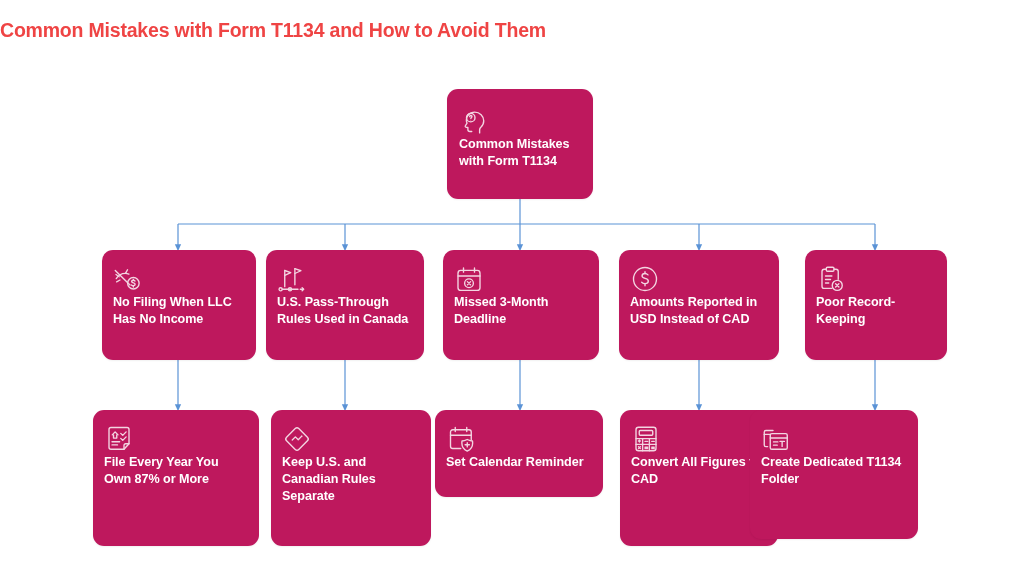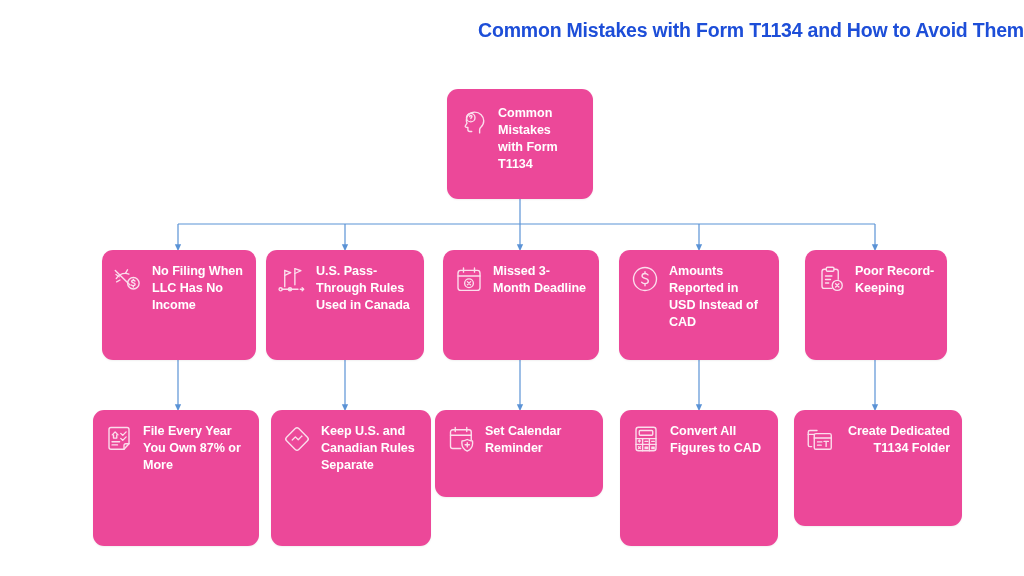--- a/index.html
+++ b/index.html
@@ -18,43 +18,44 @@
     position: relative;
     width: 1024px;
     height: 576px;
     background: #ffffff;
   }
   #title {
     position: absolute;
     left: 0;
     top: 19px;
     width: 1024px;
-    text-align: right;
+    text-align: left;
     font-size: 19.5px;
     font-weight: bold;
-    color: #1d4ed8;
+    color: #ef4444;
     letter-spacing: -0.2px;
   }
   #connectors {
     position: absolute;
     left: 0;
     top: 0;
     width: 1024px;
     height: 576px;
     pointer-events: none;
   }
   .node {
     position: absolute;
-    background: #ec4899;
+    background: #be185d;
     border-radius: 11px;
     box-sizing: border-box;
     display: flex;
     align-items: flex-start;
     padding: 13px 12px 13px 11px;
     box-shadow: 0 1px 2px rgba(0,0,0,0.06);
+    flex-direction: column;
   }
   .node .icon {
     flex: 0 0 auto;
     width: 30px;
     height: 30px;
     margin-right: 9px;
     margin-top: 1px;
     opacity: 0.82;
   }
   .node .icon svg {
@@ -246,21 +247,21 @@
         <path d="M11.2 13.9h2.2"></path>
         <path d="M16.6 13.9h2"></path>
         <path d="M6 18.2l1.5 1.5M7.5 18.2 6 19.7"></path>
         <path d="M11.2 18.6h2.2M11.2 19.7h2.2"></path>
         <path d="M16.6 18.6h2M16.6 19.7h2"></path>
       </svg>
     </span>
     <span class="label">Convert All Figures to CAD</span>
   </div>
 
-  <div class="node" style="left:794px; top:410px; width:168px; height:116px;text-align:right;">
+  <div class="node" style="left:750px; top:410px; width:168px; height:129px;">
     <span class="icon">
       <svg viewBox="0 0 24 24" fill="none" stroke="#ffffff" stroke-width="1.1" stroke-linecap="round" stroke-linejoin="round">
         <path d="M9.6 5.2H3.9c-.7 0-1.3.6-1.3 1.3v10.3c0 .7.6 1.3 1.3 1.3h1.4"></path>
         <path d="M2.6 8.3h4.5"></path>
         <path d="M8.7 7.7h11c.7 0 1.3.6 1.3 1.3v9.9c0 .7-.6 1.3-1.3 1.3h-11c-.7 0-1.3-.6-1.3-1.3V9c0-.7.6-1.3 1.3-1.3z"></path>
         <path d="M7.4 11.2h13.6"></path>
         <path d="M10 14.3h3.5M10 16.9h3"></path>
         <path d="M15.2 13.9h3.5M16.9 13.9v4"></path>
       </svg>
     </span>

